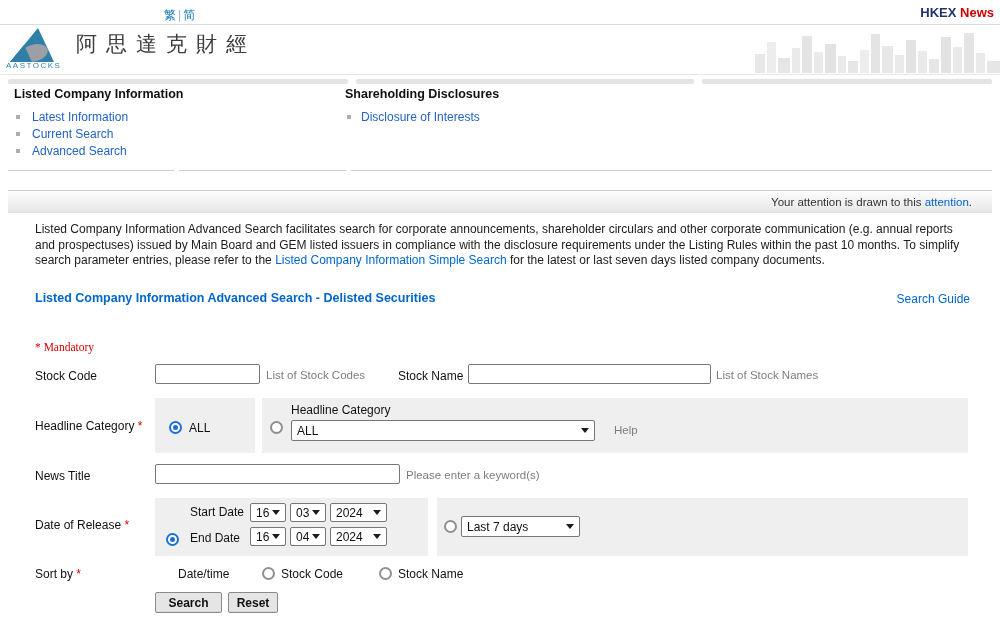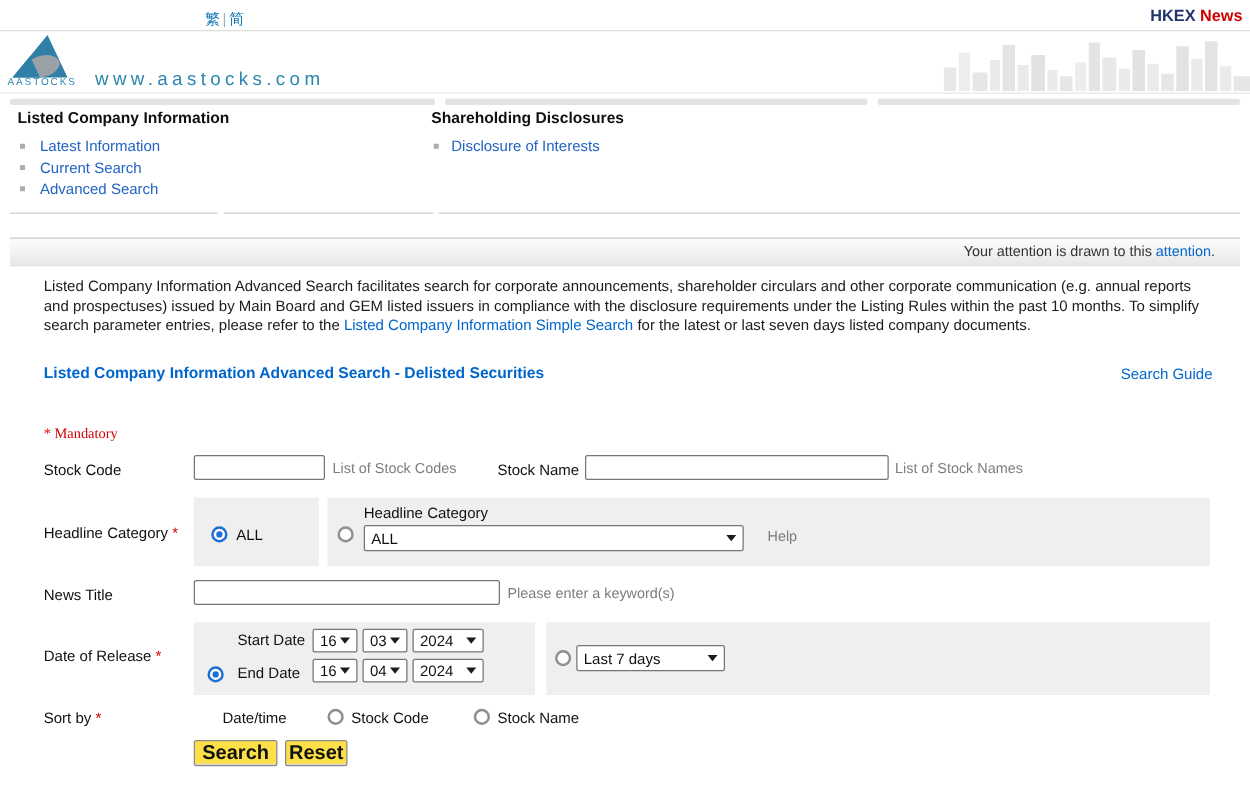--- a/index.html
+++ b/index.html
@@ -61,22 +61,22 @@
   .radio.off { border:2px solid #8f8f8f; }
 
   .sel {
     display:flex; align-items:center; justify-content:space-between;
     border:1px solid #767676; border-radius:2px; background:#fff;
     font-size:12px; padding:0 5px; cursor:pointer;
   }
   .caret { width:0; height:0; border-left:4px solid transparent; border-right:4px solid transparent; border-top:5px solid #1c1c1c; }
 
   .btn {
-    border:1px solid #8b8b8b; border-radius:2px; background:#fde047;
-    font-family:"Liberation Sans",sans-serif; font-size:16px; font-weight:bold; color:#111;
+    border:1px solid #8b8b8b; border-radius:2px; background:#e5e5e5;
+    font-family:"Liberation Sans",sans-serif; font-size:12px; font-weight:bold; color:#111;
     box-shadow:inset 0 -1px 0 #d9d9d9; cursor:pointer;
   }
 </style>
 </head>
 <body>
 
 <div class="page">
 
   <div class="abs lang">
     <span>繁</span><span class="sep">|</span><span>简</span>
@@ -88,21 +88,21 @@
   <div class="abs hline" style="top:24px;"></div>
 
   <div class="abs" style="left:8px; top:27px; width:58px; height:36px;">
     <svg width="58" height="36" viewBox="0 0 58 36">
       <polygon points="2,35 30,1 46,35" fill="#2f7fa6"></polygon>
       <ellipse cx="26" cy="26" rx="14" ry="8.5" fill="#9aa0a6" transform="rotate(-14 26 26)"></ellipse>
       <polygon points="2,35 16,18 24,35" fill="#2f7fa6"></polygon>
     </svg>
   </div>
   <div class="abs logo-abbr">AASTOCKS</div>
-  <div class="abs logo-url">www.aastocks.com</div>
+  <div class="abs logo-cn">阿思達克財經</div>
 
   <div class="abs" style="right:0; top:28px;">
     <svg width="245" height="45" viewBox="0 0 245 45">
       <g fill="#d6d6d6">
         <rect x="0" y="26" width="10" height="19" opacity="0.55"></rect>
         <rect x="12" y="14" width="9" height="31" opacity="0.45"></rect>
         <rect x="23" y="30" width="12" height="15" opacity="0.6"></rect>
         <rect x="37" y="20" width="8" height="25" opacity="0.5"></rect>
         <rect x="47" y="8" width="10" height="37" opacity="0.65"></rect>
         <rect x="59" y="24" width="9" height="21" opacity="0.5"></rect>

